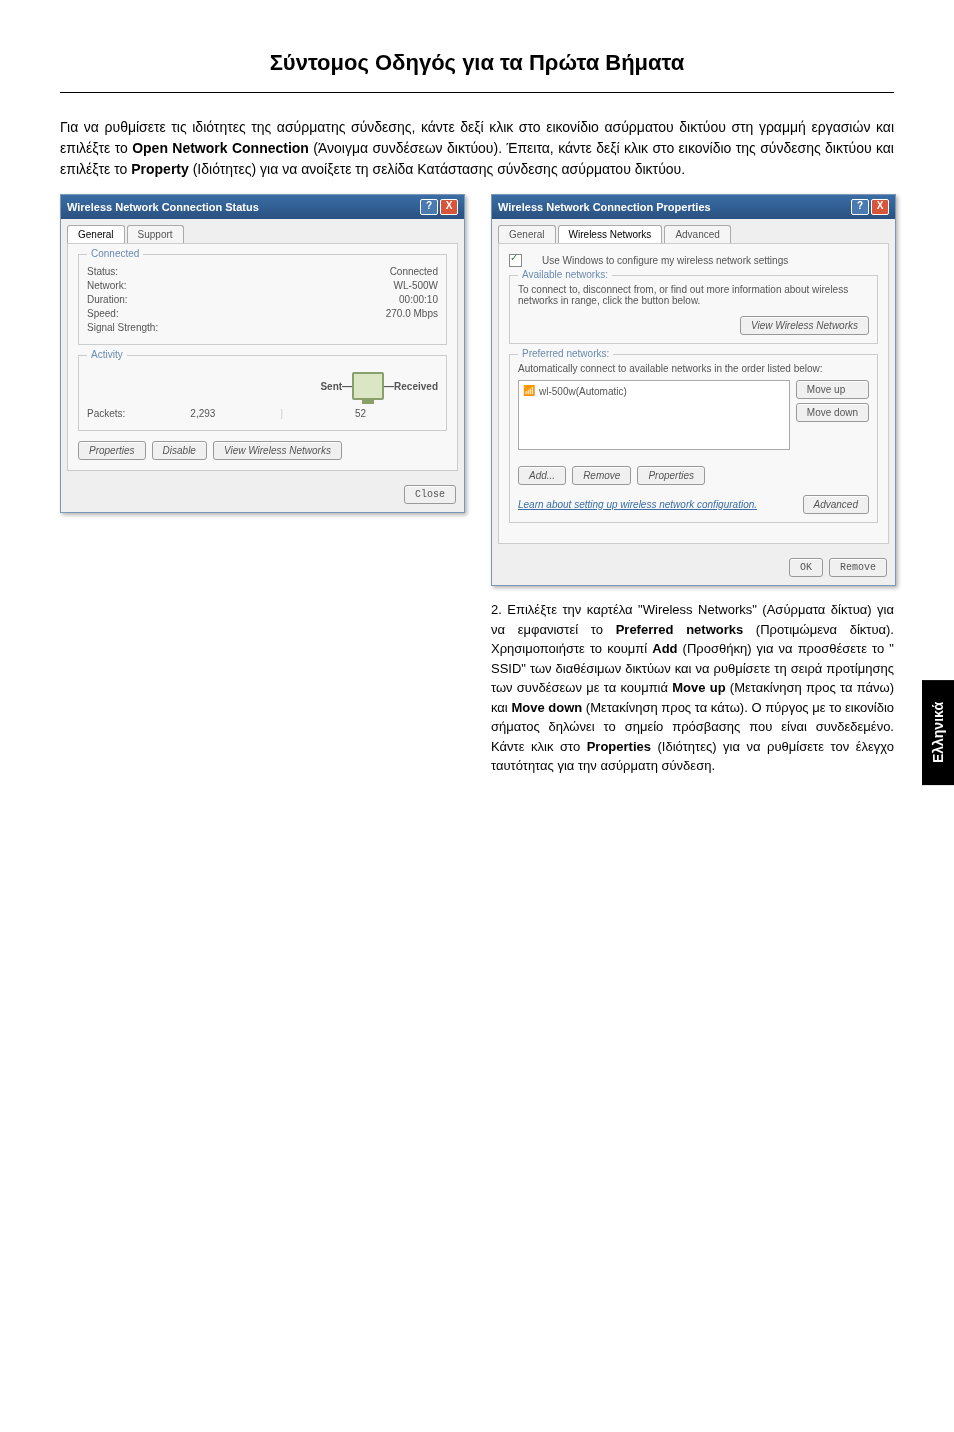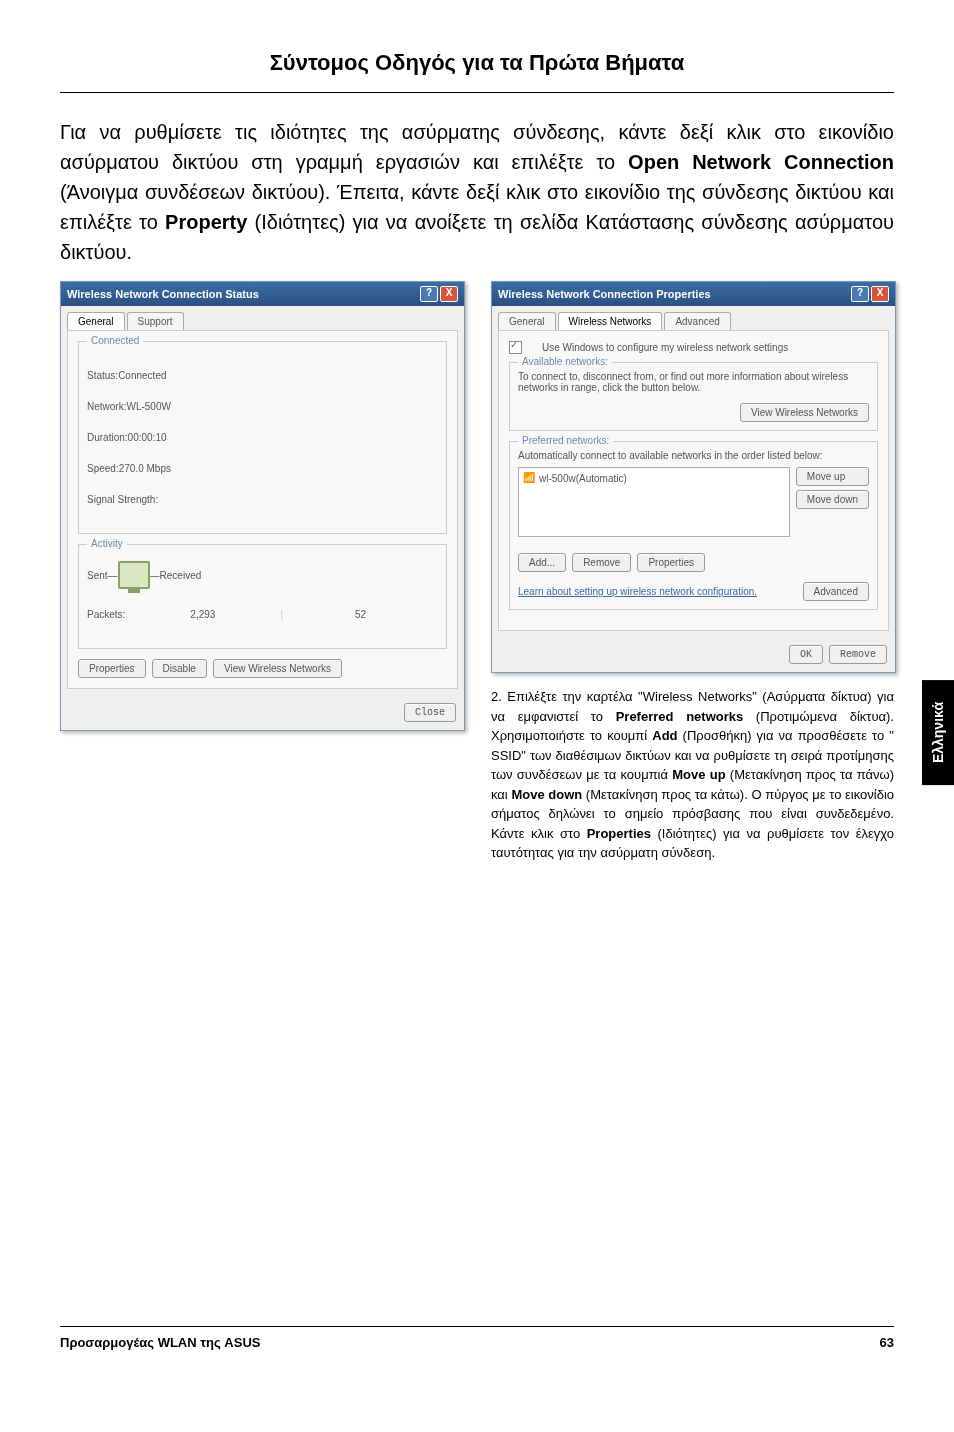--- a/index.html
+++ b/index.html
@@ -21,21 +21,21 @@
     font-weight: bold;
     text-align: center;
     margin-bottom: 16px;
   }
   .title-rule {
     border: none;
     border-top: 1px solid #000;
     margin: 0 0 24px 0;
   }
   .intro {
-    font-size: 20px;
+    font-size: 14px;
     line-height: 1.5;
     text-align: justify;
     margin-bottom: 14px;
   }
   .columns {
     display: flex;
     gap: 28px;
   }
   .col {
     flex: 1;
@@ -111,27 +111,29 @@
     position: absolute;
     top: -7px;
     left: 8px;
     background: #f8f8f8;
     padding: 0 4px;
     font-size: 10px;
     color: #6a8bb0;
   }
   .kv {
     display: flex;
-    margin: 20px 0;
+    justify-content: space-between;
+    margin: 3px 0;
   }
   .activity-row {
     display: flex;
-    justify-content: flex-start;
+    justify-content: flex-end;
     align-items: center;
     margin: 8px 0;
+    font-weight: bold;
   }
   .monitor-icon {
     width: 28px;
     height: 24px;
     background: #dbe6c4;
     border: 2px solid #8aa06a;
     border-radius: 2px;
     position: relative;
   }
   .monitor-icon::after {
@@ -140,20 +142,21 @@
     bottom: -6px;
     left: 8px;
     width: 12px;
     height: 4px;
     background: #8aa06a;
   }
   .btn-row {
     display: flex;
     gap: 6px;
     margin-top: 10px;
+    font-style: italic;
   }
   .wbtn {
     border: 1px solid #999;
     background: #f0f0f0;
     padding: 3px 10px;
     font-size: 10px;
     border-radius: 3px;
     color: #555;
     box-shadow: inset 0 1px 0 #fff;
   }
@@ -377,17 +380,13 @@
           <span class="wbtn">Remove</span>
         </div>
       </div>
 
       <div class="caption" id="cap2">2. Επιλέξτε την καρτέλα "Wireless Networks" (Ασύρματα δίκτυα) για να εμφανιστεί το <b>Preferred networks</b> (Προτιμώμενα δίκτυα). Χρησιμοποιήστε το κουμπί <b>Add</b> (Προσθήκη) για να προσθέσετε το " SSID" των διαθέσιμων δικτύων και να ρυθμίσετε τη σειρά προτίμησης των συνδέσεων με τα κουμπιά <b>Move up</b> (Μετακίνηση προς τα πάνω) και <b>Move down</b> (Μετακίνηση προς τα κάτω). Ο πύργος με το εικονίδιο σήματος δηλώνει το σημείο πρόσβασης που είναι συνδεδεμένο. Κάντε κλικ στο <b>Properties</b> (Ιδιότητες) για να ρυθμίσετε τον έλεγχο ταυτότητας για την ασύρματη σύνδεση.</div>
     </div>
   </div>
 
   <div class="side-tab">Ελληνικά</div>
 
-  <div class="page-footer">
-    <span class="ftitle">Προσαρμογέας WLAN της ASUS</span>
-    <span class="pnum">63</span>
-  </div>
 </div>
 
 </body></html>

